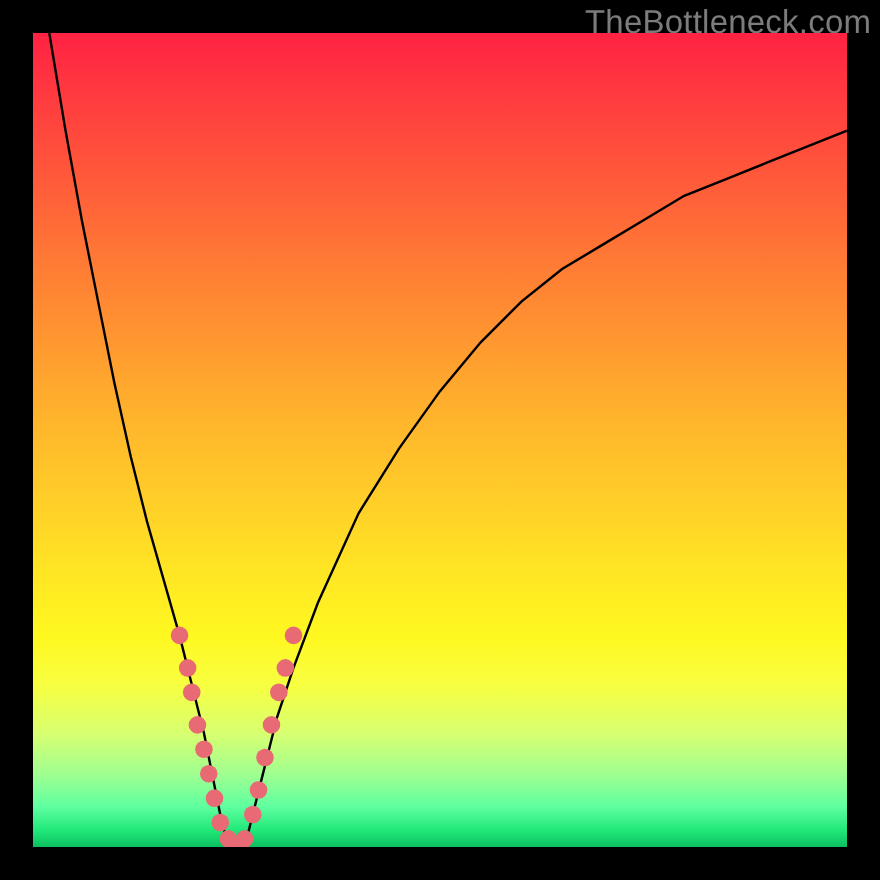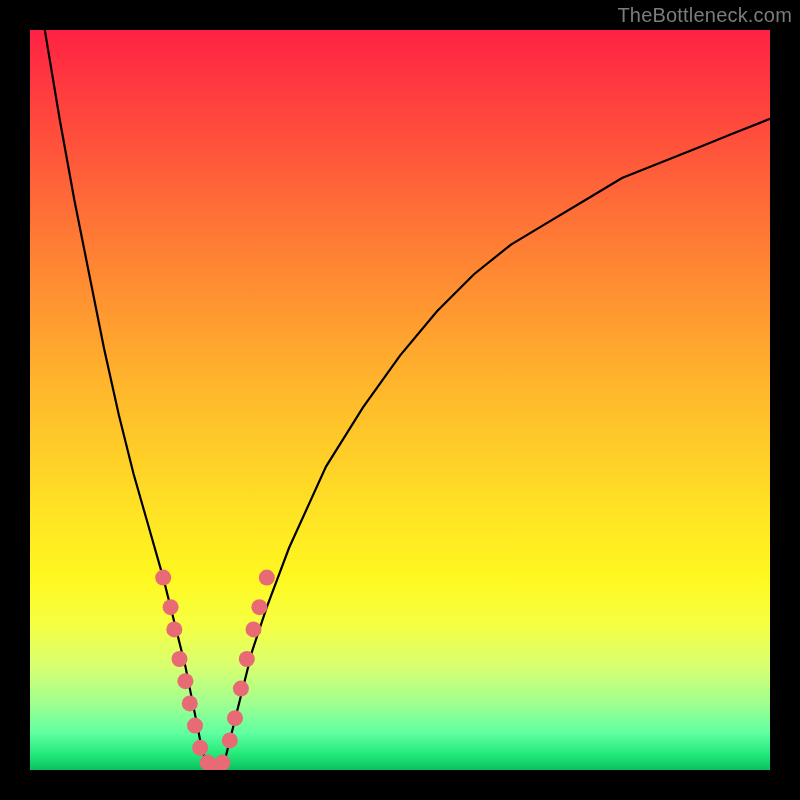--- a/index.html
+++ b/index.html
@@ -40,21 +40,21 @@
       #a0ff90 91%,
       #60ffa0 95%,
       #20e878 98%,
       #0bbf5f 100%);
   }
   .watermark {
     position: absolute;
     right: 8px;
     top: 4px;
     color: #7c7c7c;
-    font-size: 20px;
+    font-size: 30px;
     font-weight: 500;
     letter-spacing: 0.2px;
   }
   svg.curves {
     position: absolute;
     left: 0;
     top: 0;
     width: 740px;
     height: 740px;
   }

